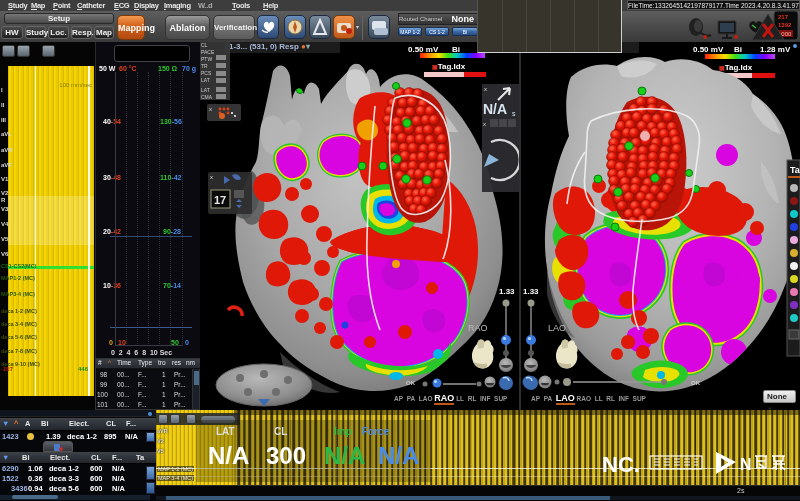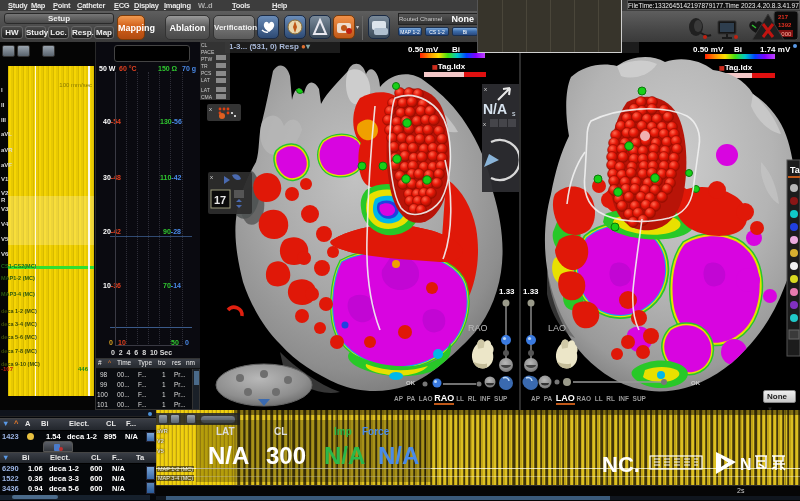--- a/index.html
+++ b/index.html
@@ -69,21 +69,21 @@
 <div id="menubar" class="abs">
 <span style="left:8px"><u>S</u>tudy</span>
       <span style="left:31px"><u>M</u>ap</span>
 <span style="left:53px"><u>P</u>oint</span>
       <span style="left:77px"><u>C</u>atheter</span>
 <span style="left:114px"><u>E</u>CG</span>
       <span style="left:134px"><u>D</u>isplay</span>
 <span style="left:164px"><u>I</u>maging</span>
       <span style="left:198px;color:#aaa">W..d</span>
 <span style="left:232px"><u>T</u>ools</span>
-      <span style="left:272px"><u>H</u>elp</span>
+      <span style="left:263px"><u>H</u>elp</span>
 </div>
 
 <div id="toolbar" class="abs">
   <div class="setupbar abs">Setup</div>
   <div class="sbtn abs" style="left:1px;width:22px">HW</div>
   <div class="sbtn abs" style="left:25px;width:21px">Study</div>
   <div class="sbtn abs" style="left:48px;width:21px">Loc.</div>
   <div class="sbtn abs" style="left:71px;width:21px">Resp.</div>
   <div class="sbtn abs" style="left:94px;width:20px">Map</div>
   <div id="btn-mapping" class="bigbtn abs">Mapping</div>
@@ -571,21 +571,21 @@
   </svg>
   <div class="okrow" style="left:206px;top:338px">OK</div>
   <div class="projrow" style="left:194px;top:351px">AP&nbsp; PA&nbsp; LAO&nbsp;<b>RAO</b>&nbsp;LL&nbsp; RL&nbsp; INF&nbsp; SUP</div>
 </div>
 
 <div id="viewR" class="abs">
   <div class="vtitle" style="left:0;top:0px;width:118px;padding-left:4px">1-3... (531, 0) ...</div>
   <div style="position:absolute;right:3px;top:2px;width:4px;height:4px;background:#5a9ae8;border-radius:50%"></div>
   <div class="scaletxt" style="left:172px;top:3px">0.50 mV</div>
   <div class="scaletxt" style="left:213px;top:3px">Bi</div>
-  <div class="scaletxt" style="left:239px;top:3px">1.74 mV</div>
+  <div class="scaletxt" style="left:239px;top:3px">1.28 mV</div>
   <div class="rainbow" style="left:184px;top:12px;width:70px"></div>
   <div class="tagidx" style="left:198px;top:21px"><span style="color:#e03020;font-size:6px">▦</span>Tag.Idx</div>
   <div class="tagbar" style="left:188px;top:31px;width:66px"></div>
   <svg id="heartR" width="279" height="368" style="position:absolute;left:0;top:0" viewBox="0 0 279 368">
   <defs>
     <radialGradient id="gbodyR" cx="52%" cy="32%" r="78%">
       <stop offset="0%" stop-color="#cccccc"></stop>
             <stop offset="50%" stop-color="#b4b4b4"></stop>
       <stop offset="80%" stop-color="#9a9a9a"></stop>
             <stop offset="100%" stop-color="#707070"></stop>
@@ -850,21 +850,21 @@
         <span style="position:absolute;left:14px;color:#e87a2a">^</span>
         <span style="position:absolute;left:25px">A</span>
         <span style="position:absolute;left:41px">Bi</span>
         <span style="position:absolute;left:69px">Elect.</span>
         <span style="position:absolute;left:106px">CL</span>
         <span style="position:absolute;left:126px">F...</span>
   </div>
   <div class="trow" style="left:0;top:22px;width:156px">
         <span class="tnum" style="position:absolute;left:2px">1423</span>
         <span style="position:absolute;left:27px;width:7px;height:7px;background:#e8c040;border-radius:50%;top:1px"></span>
-        <span style="position:absolute;left:46px">1.54</span>
+        <span style="position:absolute;left:46px">1.39</span>
         <span style="position:absolute;left:67px">deca 1-2</span>
         <span style="position:absolute;left:104px">895</span>
         <span style="position:absolute;left:125px">N/A</span>
       </div>
   <div style="position:absolute;left:43px;top:31px;width:30px;height:11px;background:linear-gradient(#5a5e66,#33363c);border:1px solid #555;border-radius:3px 3px 0 0">
     <div style="position:absolute;left:10px;top:2px;width:6px;height:7px;background:#4a7ac8;border-radius:1px"></div>
     <div style="position:absolute;left:15px;top:5px;width:4px;height:4px;background:#c03030;border-radius:50%"></div>
   </div>
   <div style="position:absolute;left:146px;top:22px;width:9px;height:10px;background:linear-gradient(#7aa6d8,#3a6aa8);border:1px solid #223"></div>
   <div style="position:absolute;left:146px;top:56px;width:9px;height:14px;background:linear-gradient(#7aa6d8,#3a6aa8);border:1px solid #223"></div>
@@ -885,21 +885,21 @@
         <span style="position:absolute;left:112px">N/A</span>
       </div>
   <div class="trow" style="left:0;top:64px;width:156px">
         <span class="tnum" style="position:absolute;left:2px">1522</span>
         <span style="position:absolute;left:28px">0.36</span>
         <span style="position:absolute;left:49px">deca 3-3</span>
         <span style="position:absolute;left:90px">600</span>
         <span style="position:absolute;left:112px">N/A</span>
       </div>
   <div class="trow" style="left:0;top:74px;width:156px">
-        <span class="tnum" style="position:absolute;left:2px">3436</span>
+        <span class="tnum" style="position:absolute;left:11px">3436</span>
         <span style="position:absolute;left:28px">0.94</span>
         <span style="position:absolute;left:49px">deca 5-6</span>
         <span style="position:absolute;left:90px">600</span>
         <span style="position:absolute;left:112px">N/A</span>
       </div>
   <div style="position:absolute;left:0;top:85px;width:150px;height:5px;background:#16202c">
         <div style="position:absolute;left:12px;width:46px;height:4px;background:#4a6a8a;border-radius:2px"></div>
       </div>
 </div>
 

